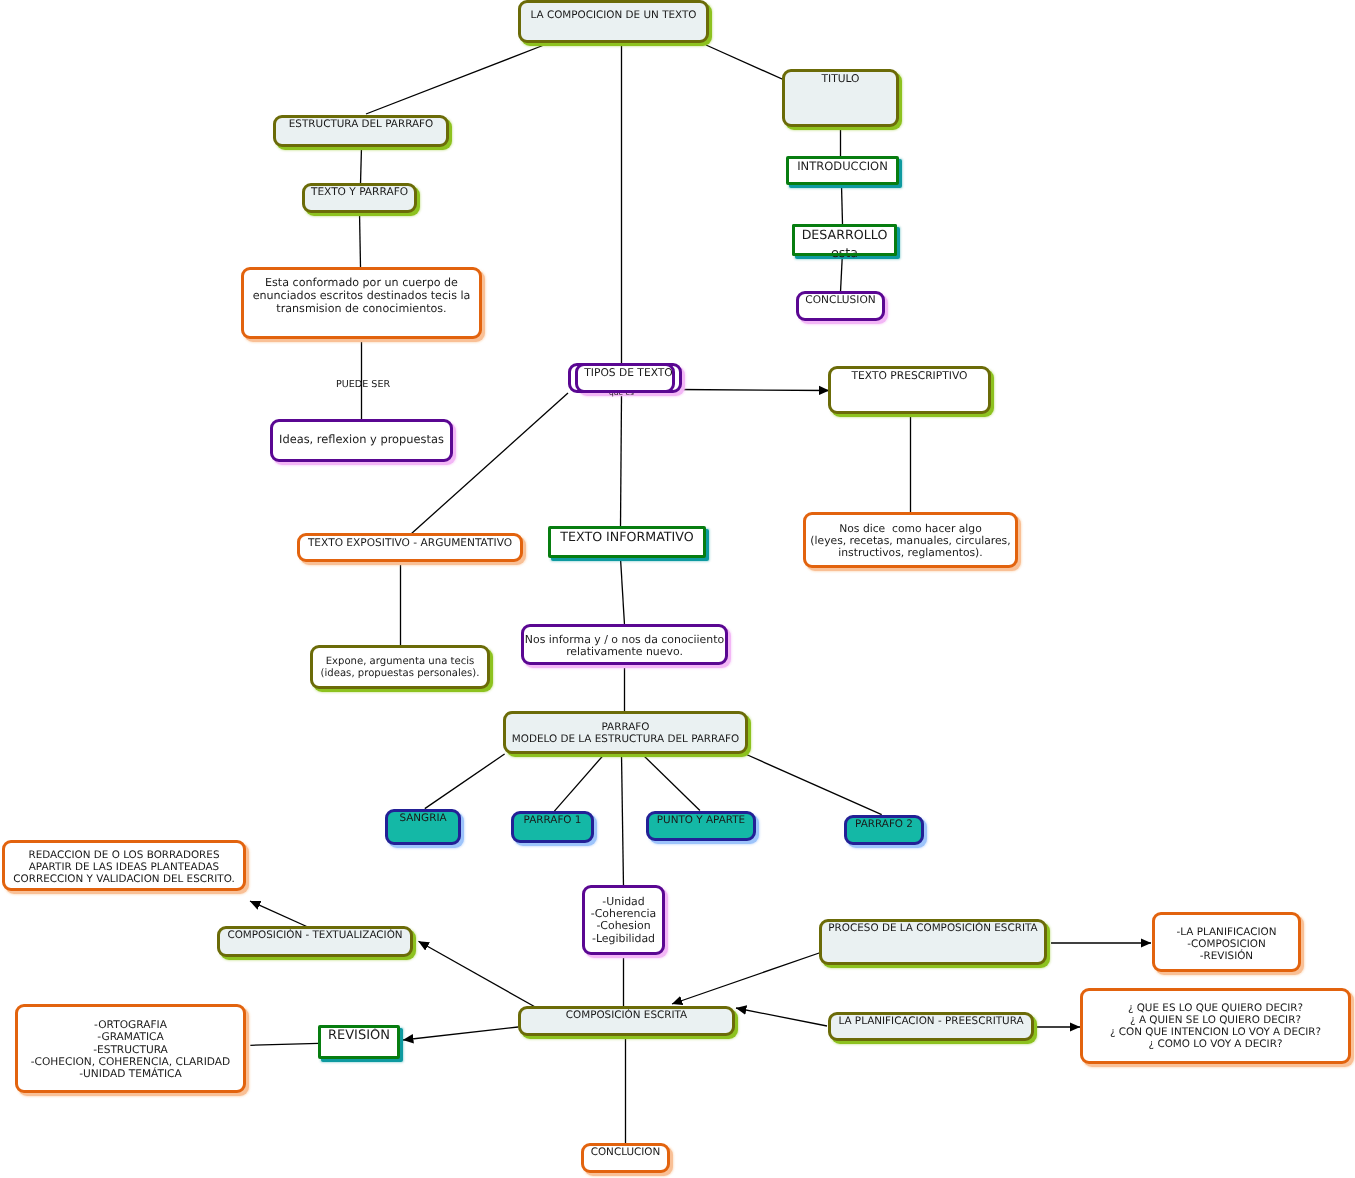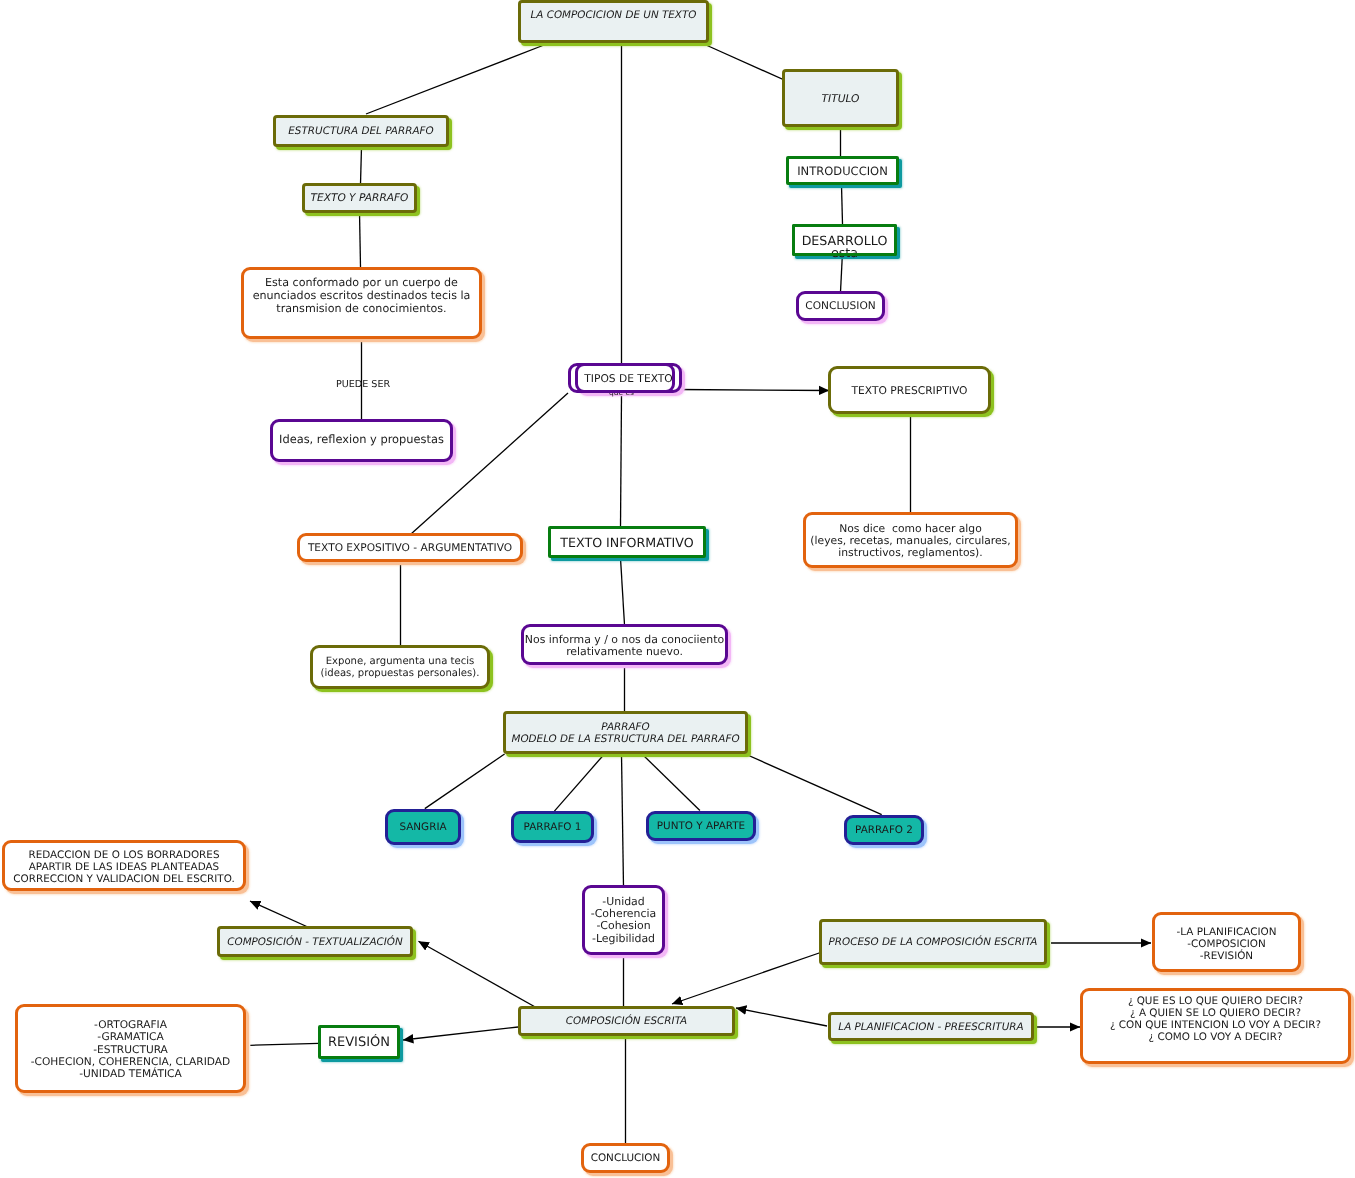--- a/index.html
+++ b/index.html
@@ -4,25 +4,25 @@
 <title>LA COMPOCICION DE UN TEXTO</title>
 <style>
   html,body{margin:0;padding:0;background:#ffffff;}
   #canvas{position:relative;width:1355px;height:1178px;background:#ffffff;overflow:hidden;
     font-family:"DejaVu Sans", sans-serif;-webkit-font-smoothing:antialiased;
     text-rendering:geometricPrecision;color:#1a1a1a;}
   svg.layer{position:absolute;left:0;top:0;width:1355px;height:1178px;pointer-events:none;}
   .node{position:absolute;box-sizing:border-box;display:flex;justify-content:center;
     text-align:center;border-style:solid;overflow:hidden;}
   .node .txt{display:block;width:100%;white-space:pre;}
-  .va-center{align-items:center;}
+  .va-center{}
   .va-top{align-items:flex-start;}
 
-  .s-olivefill{border-color:#6b6b08;background:#eaf1f2;border-width:3px;border-radius:4px;
-     box-shadow:3px 3px 0 0 #8dc21f, 3px 3px 2px 1px rgba(141,194,31,0.30);font-style:italic;}
+  .s-olivefill{border-color:#6b6b08;background:#eaf1f2;border-width:3px;border-radius:9px;
+     box-shadow:3px 3px 0 0 #8dc21f, 3px 3px 2px 1px rgba(141,194,31,0.30);}
   .s-olivewhite{border-color:#6b6b08;background:#ffffff;border-width:3px;border-radius:9px;
      box-shadow:3px 3px 0 0 #8dc21f, 3px 3px 2px 1px rgba(141,194,31,0.30);}
   .s-green{border-color:#077d10;background:#ffffff;border-width:3px;border-radius:2px;
      box-shadow:3px 3px 0 0 #0e9aa0, 3px 3px 2px 1px rgba(14,154,160,0.30);}
   .s-purple{border-color:#5a0792;background:#ffffff;border-width:3px;border-radius:9px;
      box-shadow:3px 3px 0 0 #f3b7f6, 3px 3px 2px 1px rgba(243,183,246,0.40);}
   .s-orange{border-color:#e2630e;background:#ffffff;border-width:3px;border-radius:9px;
      box-shadow:3px 3px 0 0 #f9c096, 3px 3px 2px 1px rgba(250,192,138,0.40);}
   .s-blue{border-color:#232096;background:#14b8a6;border-width:3px;border-radius:9px;
      box-shadow:3px 3px 0 0 #9dc4fb, 3px 3px 2px 1px rgba(157,196,251,0.40);}
@@ -159,21 +159,21 @@
     </div>
     <div class="node s-green va-center" style="left:318px;top:1025px;width:82px;height:34px;font-size:13.0px;">
       <span class="txt"><span class="ln">REVISIÓN</span></span>
     </div>
     <div class="node s-orange va-top" style="left:15px;top:1004px;width:231px;height:89px;font-size:10.61px;padding-top:12px;line-height:12.3px;">
       <span class="txt"><span class="ln">-ORTOGRAFIA</span><br><span class="ln">-GRAMATICA</span><br><span class="ln">-ESTRUCTURA</span><br><span class="ln">-COHECION, COHERENCIA, CLARIDAD</span><br><span class="ln">-UNIDAD TEMÁTICA</span></span>
     </div>
     <div class="node s-olivefill va-center" style="left:828px;top:1012px;width:206px;height:29px;font-size:10.4px;">
       <span class="txt"><span class="ln">LA PLANIFICACION - PREESCRITURA</span></span>
     </div>
-    <div class="node s-orange va-top" style="left:1080px;top:988px;width:271px;height:76px;font-size:10.4px;padding-top:4px;line-height:12.0px;">
+    <div class="node s-orange va-top" style="left:1080px;top:988px;width:271px;height:76px;font-size:10.4px;padding-top:11px;line-height:12.0px;">
       <span class="txt"><span class="ln">¿ QUE ES LO QUE QUIERO DECIR?</span><br><span class="ln">¿ A QUIEN SE LO QUIERO DECIR?</span><br><span class="ln">¿ CON QUE INTENCION LO VOY A DECIR?</span><br><span class="ln">¿ COMO LO VOY A DECIR?</span></span>
     </div>
     <div class="node s-orange va-center" style="left:581px;top:1143px;width:89px;height:30px;font-size:10.4px;">
       <span class="txt"><span class="ln">CONCLUCION</span></span>
     </div>
   </div>
 
   <div id="clipped-text-layer">
     <div class="clipped-text" style="left:792px;top:247px;width:105px;font-size:12.65px;">esta</div>
     <div class="clipped-text" style="left:568px;top:388.5px;width:107px;font-size:7.5px;">que es</div>

